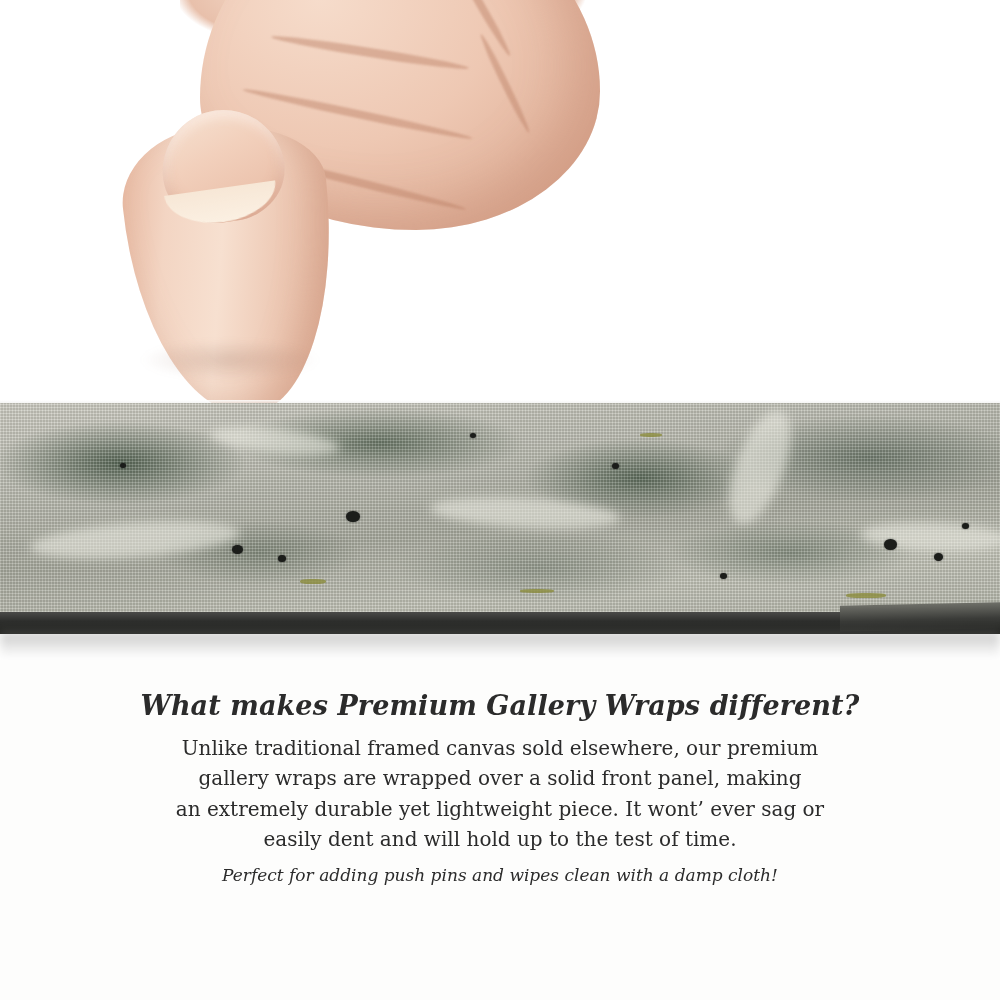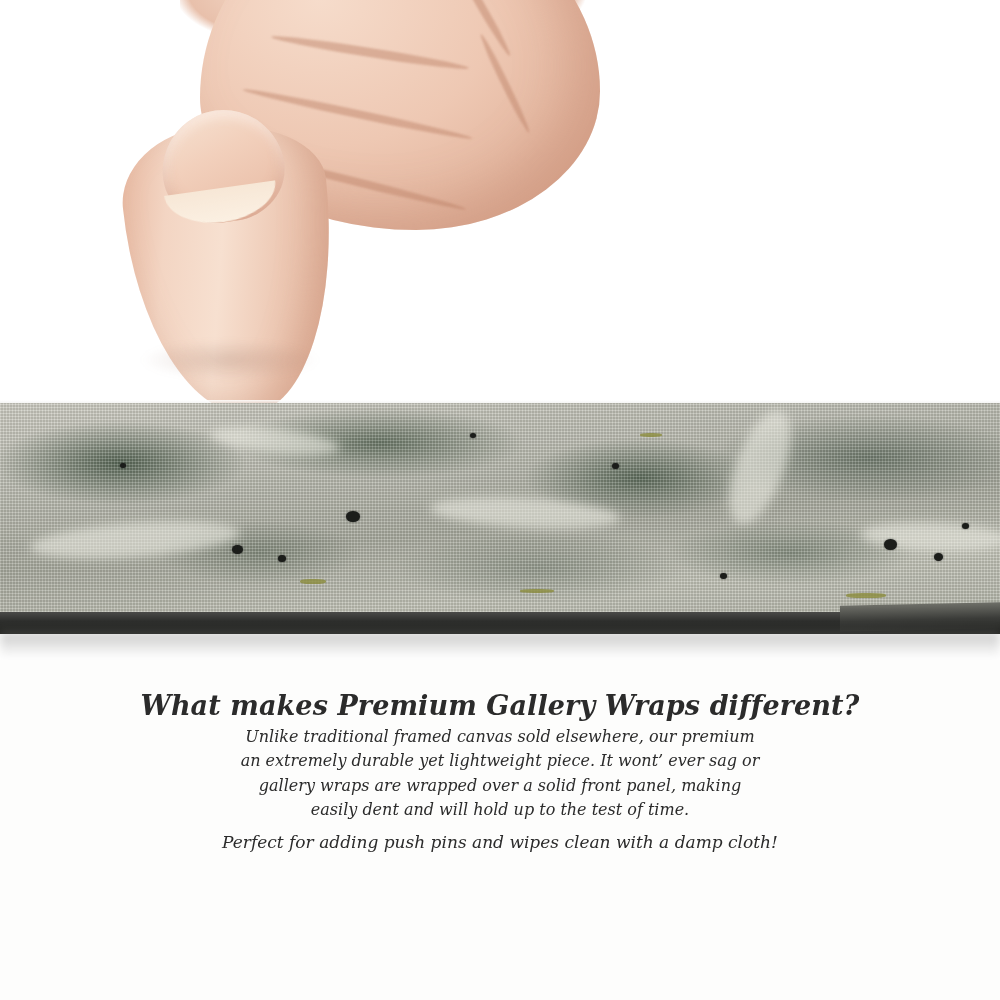--- a/index.html
+++ b/index.html
@@ -224,25 +224,24 @@
     width: 1000px;
     text-align: center;
     color: #2b2b2b;
     font-family: "DejaVu Serif", serif;
   }
   .caption-title {
     font-style: italic;
     font-weight: 700;
     font-size: 27px;
     letter-spacing: .1px;
-    margin-bottom: 4px;
+    margin-bottom: 12px;
   }
   .caption-body {
-    font-style: italic;
-    font-size: 16px;
+    font-size: 20px;
     line-height: 1.52;
   }
   .caption-body .ln { display: block; }
   .caption-last {
     font-style: italic;
     font-size: 17px;
     margin-top: 10px;
   }
 </style>
 </head>
@@ -295,20 +294,20 @@
 
     <div class="strip-edge"></div>
     <div class="strip-edge-right"></div>
     <div class="strip-under-shadow"></div>
   </div>
 
   <div class="caption">
     <div class="caption-title">What makes Premium Gallery Wraps different?</div>
     <div class="caption-body">
       <span class="ln">Unlike traditional framed canvas sold elsewhere, our premium</span>
+      <span class="ln">gallery wraps are wrapped over a solid front panel, making</span>
       <span class="ln">an extremely durable yet lightweight piece. It wont’ ever sag or</span>
-      <span class="ln">gallery wraps are wrapped over a solid front panel, making</span>
       <span class="ln">easily dent and will hold up to the test of time.</span>
     </div>
     <div class="caption-last">Perfect for adding push pins and wipes clean with a damp cloth!</div>
   </div>
 
 </div>
 
 </body></html>

